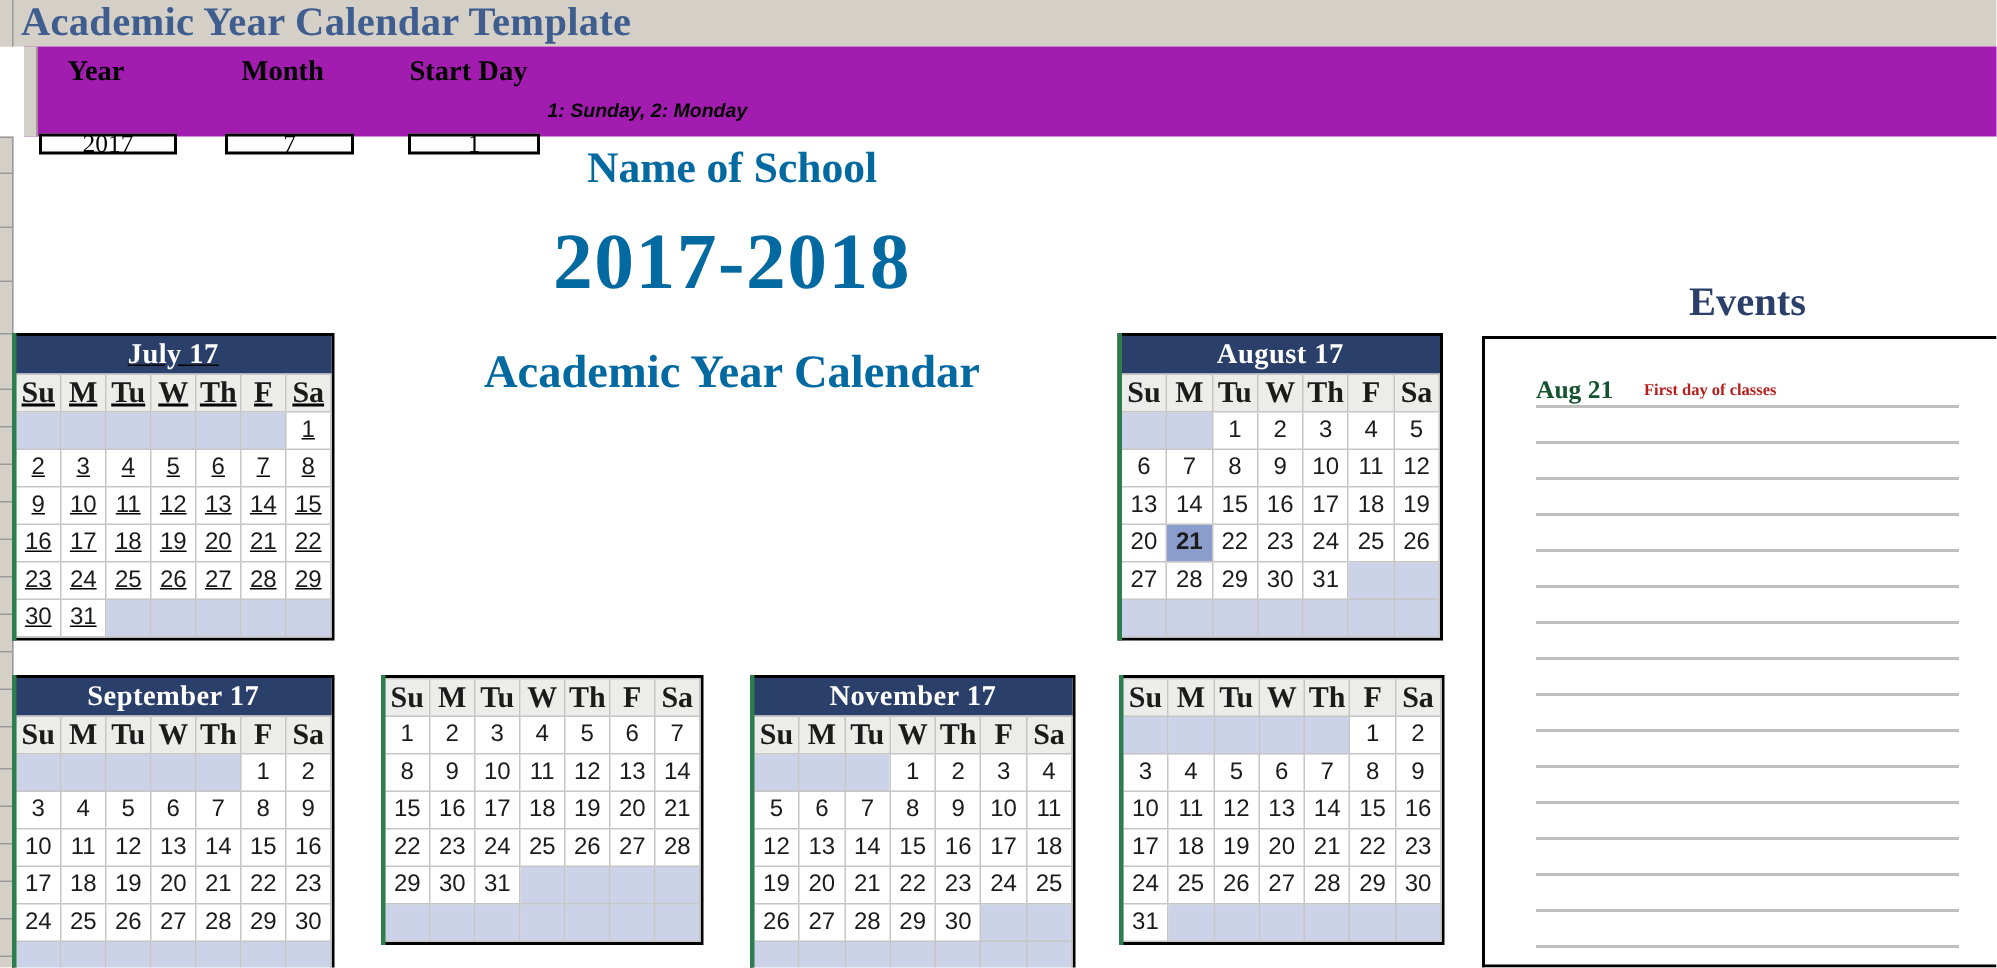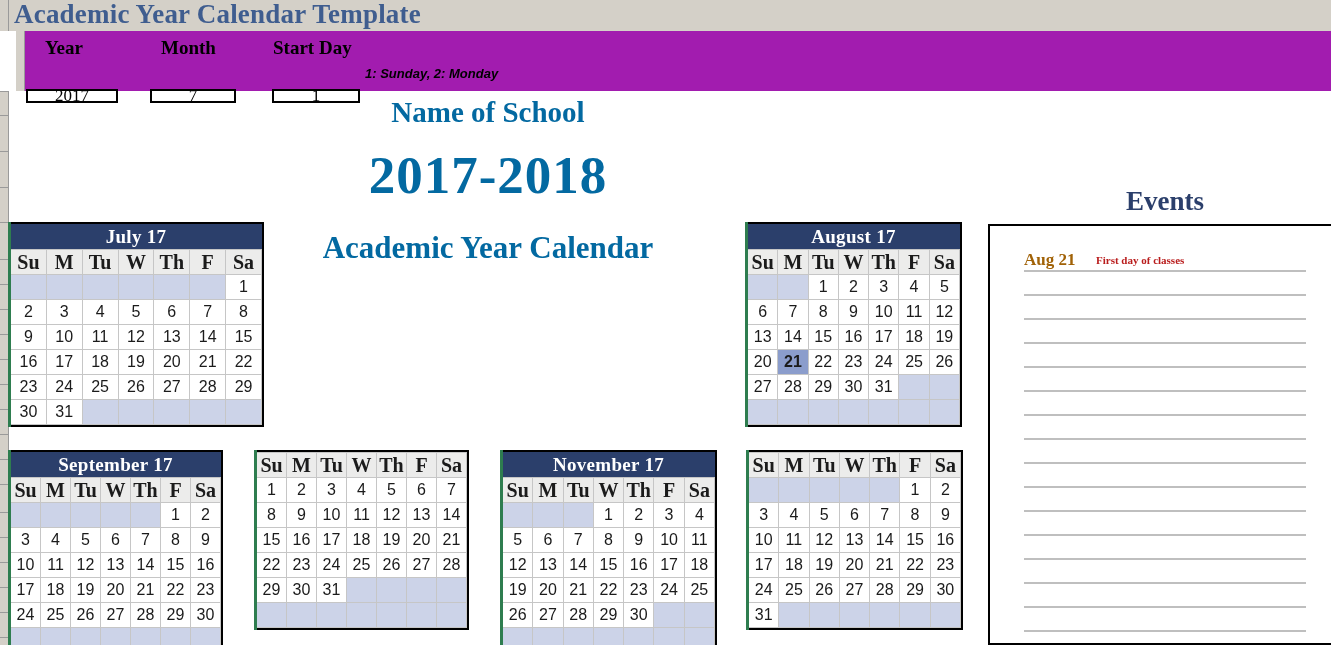--- a/index.html
+++ b/index.html
@@ -112,21 +112,21 @@
     position:absolute;left:988px;top:224px;width:343px;height:421px;
     border:2px solid #000;border-right:none;
     background:#ffffff;box-sizing:border-box;
   }
   .event-row{
     position:absolute;left:34px;width:282px;height:24px;
     border-bottom:2px solid #bfbfbf;
     display:flex;align-items:flex-end;
   }
   .event-date{
-    width:72px;font-size:17px;color:#a16207;font-weight:bold;
+    width:72px;font-size:17px;color:#14532d;font-weight:bold;
     line-height:20px;white-space:nowrap;
   }
   .event-desc{
     font-size:11px;color:#b91c1c;font-weight:bold;
     line-height:20px;white-space:nowrap;
   }
 </style>
 </head>
 <body>
 
@@ -171,21 +171,21 @@
     <div class="row-div" style="top: 496px;"></div>
     <div class="row-div" style="top: 521px;"></div>
     <div class="row-div" style="top: 546px;"></div>
   </div>
 
 <div class="center-heading" id="school-name">Name of School</div>
 <div class="center-heading" id="year-range">2017-2018</div>
 <div class="center-heading" id="subtitle">Academic Year Calendar</div>
 
 <div id="months-host">
-    <div class="month" style="left: 8px; top: 222px; width: 256px;">
+    <div class="month" style="left: 8px; top: 222px; width: 215px; text-decoration: underline;">
       <div class="accent"></div>
       <div class="month-title">July 17</div>
       <table class="cal">
         <thead>
           <tr>
             <th>Su</th>
             <th>M</th>
             <th>Tu</th>
             <th>W</th>
             <th>Th</th>

